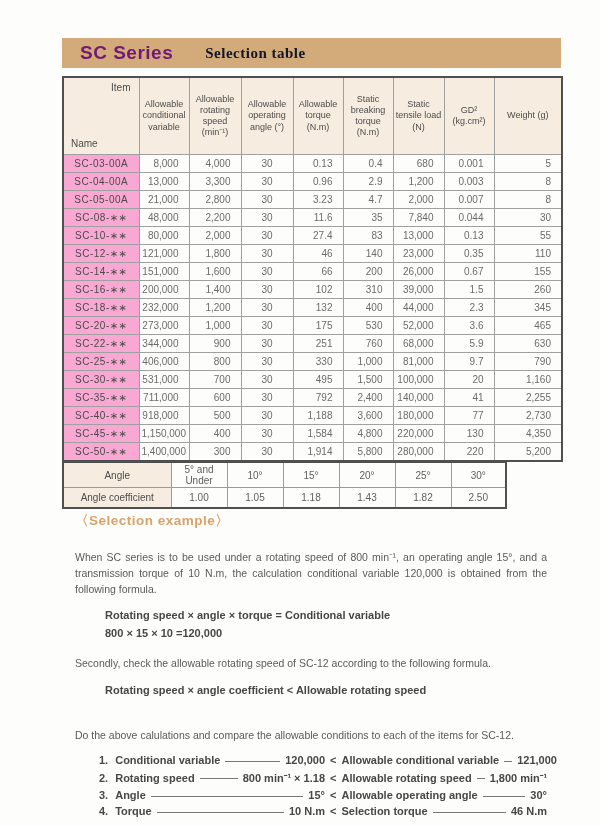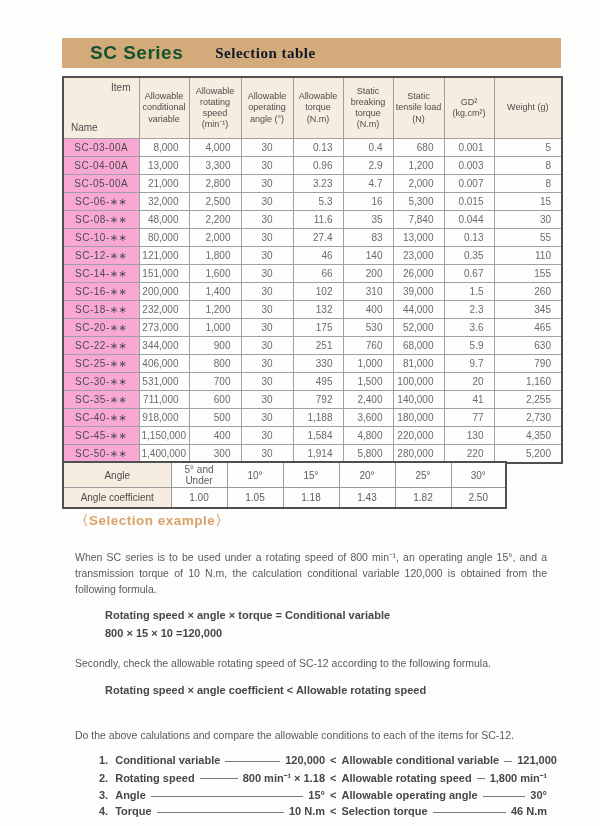--- a/index.html
+++ b/index.html
@@ -9,21 +9,21 @@
     font-family:"Liberation Sans",sans-serif;
     color:#555;
   }
   .page{position:relative;width:600px;height:826px;overflow:hidden;}
 
   
   .title-bar{
     position:absolute;left:62px;top:38px;width:499px;height:30px;
     background:#d3aa7a;display:flex;align-items:center;
   }
-  .title-main{color:#14532d;font-weight:bold;font-size:19px;margin-left:28px;letter-spacing:.5px;}
+  .title-main{color:#701a75;font-weight:bold;font-size:19px;margin-left:18px;letter-spacing:.5px;}
   .title-sub{color:#0f172a;font-family:"Liberation Serif",serif;font-weight:bold;font-size:15px;margin-left:32px;letter-spacing:.5px;}
 
   
   table{border-collapse:collapse;table-layout:fixed;}
   .main-table{
     position:absolute;left:62px;top:76px;width:499px;
     font-size:10px;color:#6b6b6b;
     border:2px solid #4f4f4f;
   }
   .main-table th,.main-table td{border:1px solid #a0a0a0;padding:0 2px;overflow:hidden;}
@@ -32,21 +32,21 @@
     font-size:9px;line-height:1.25;height:52px;padding:2px 1px;
   }
   .main-table tbody tr{height:18px;}
   .main-table tbody td{background:#fdfdfc;text-align:right;padding-right:10px;color:#6b6b6b;}
   .main-table tbody td.name-cell{
     background:#f9a8d4;text-align:center;padding:0;color:#4a4a4a;letter-spacing:.5px;
   }
   .main-table tbody td.center{text-align:center;padding-right:2px;}
 
   .corner{
-    position:relative;padding:4px !important;
+    position:relative;padding:12px !important;
     background-color:#f6ecdf;
     background-image:linear-gradient(to bottom right,
       transparent 49.5%, #8a8a8a 49.5%, #8a8a8a 50.5%, transparent 50.5%);
   }
   .corner .corner-item{position:absolute;top:4px;right:8px;font-size:10px;color:#4d4d4d;}
   .corner .corner-name{position:absolute;bottom:4px;left:7px;font-size:10px;color:#4d4d4d;}
 
   
   .angle-table{
     position:absolute;left:62px;top:461px;width:443px;
@@ -143,31 +143,20 @@
           <td>21,000</td>
           <td>2,800</td>
           <td class="center">30</td>
           <td>3.23</td>
           <td>4.7</td>
           <td>2,000</td>
           <td>0.007</td>
           <td>8</td>
         </tr>
         <tr>
-          <td class="name-cell">SC-06-∗∗</td>
-          <td>32,000</td>
-          <td>2,500</td>
-          <td class="center">30</td>
-          <td>5.3</td>
-          <td>16</td>
-          <td>5,300</td>
-          <td>0.015</td>
-          <td>15</td>
-        </tr>
-        <tr>
           <td class="name-cell">SC-08-∗∗</td>
           <td>48,000</td>
           <td>2,200</td>
           <td class="center">30</td>
           <td>11.6</td>
           <td>35</td>
           <td>7,840</td>
           <td>0.044</td>
           <td>30</td>
         </tr>

